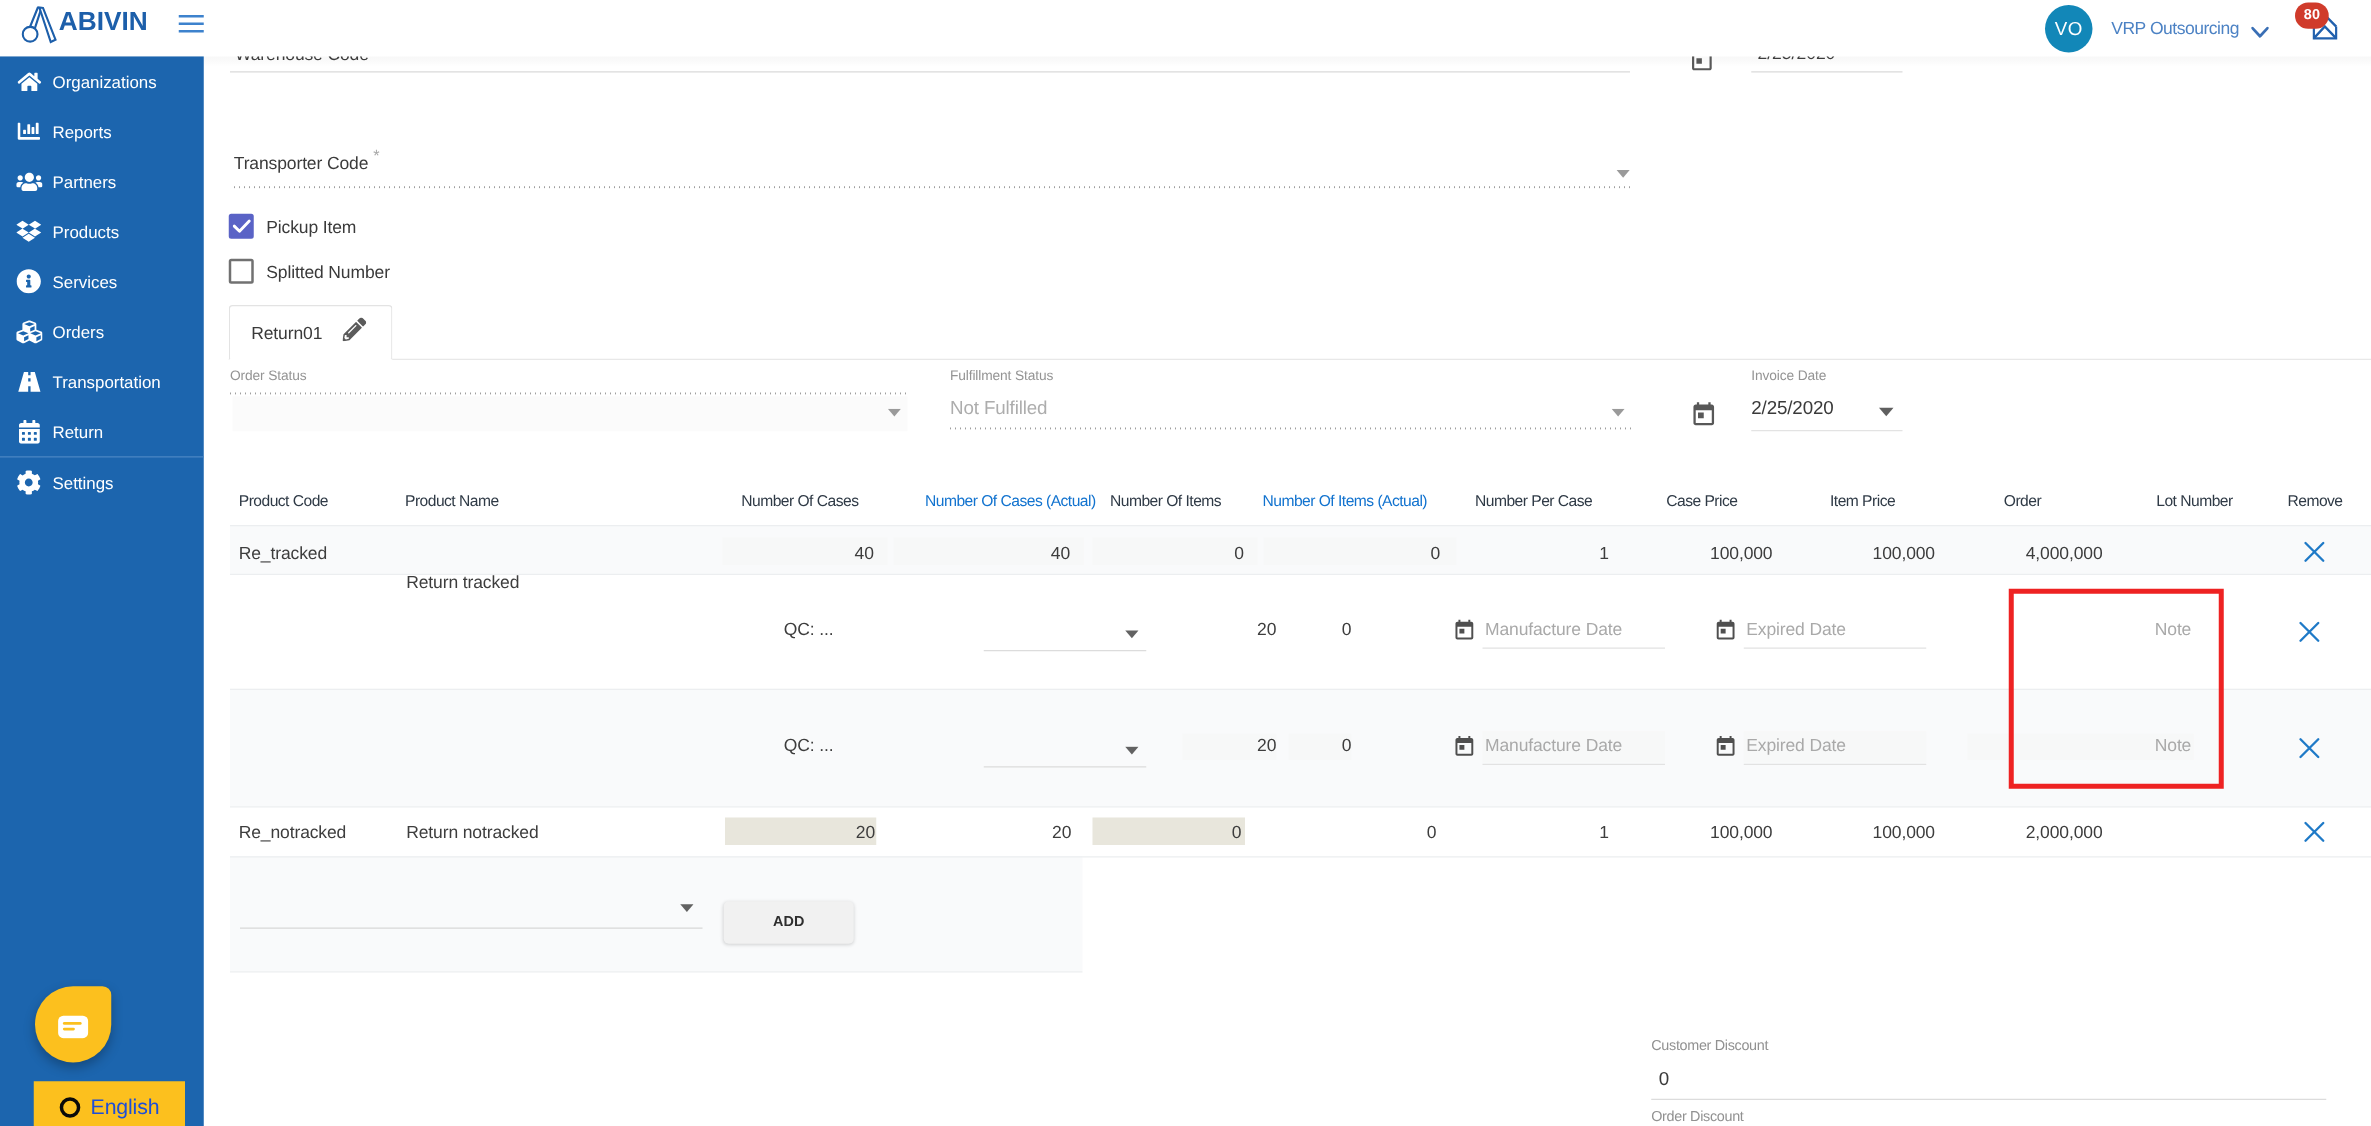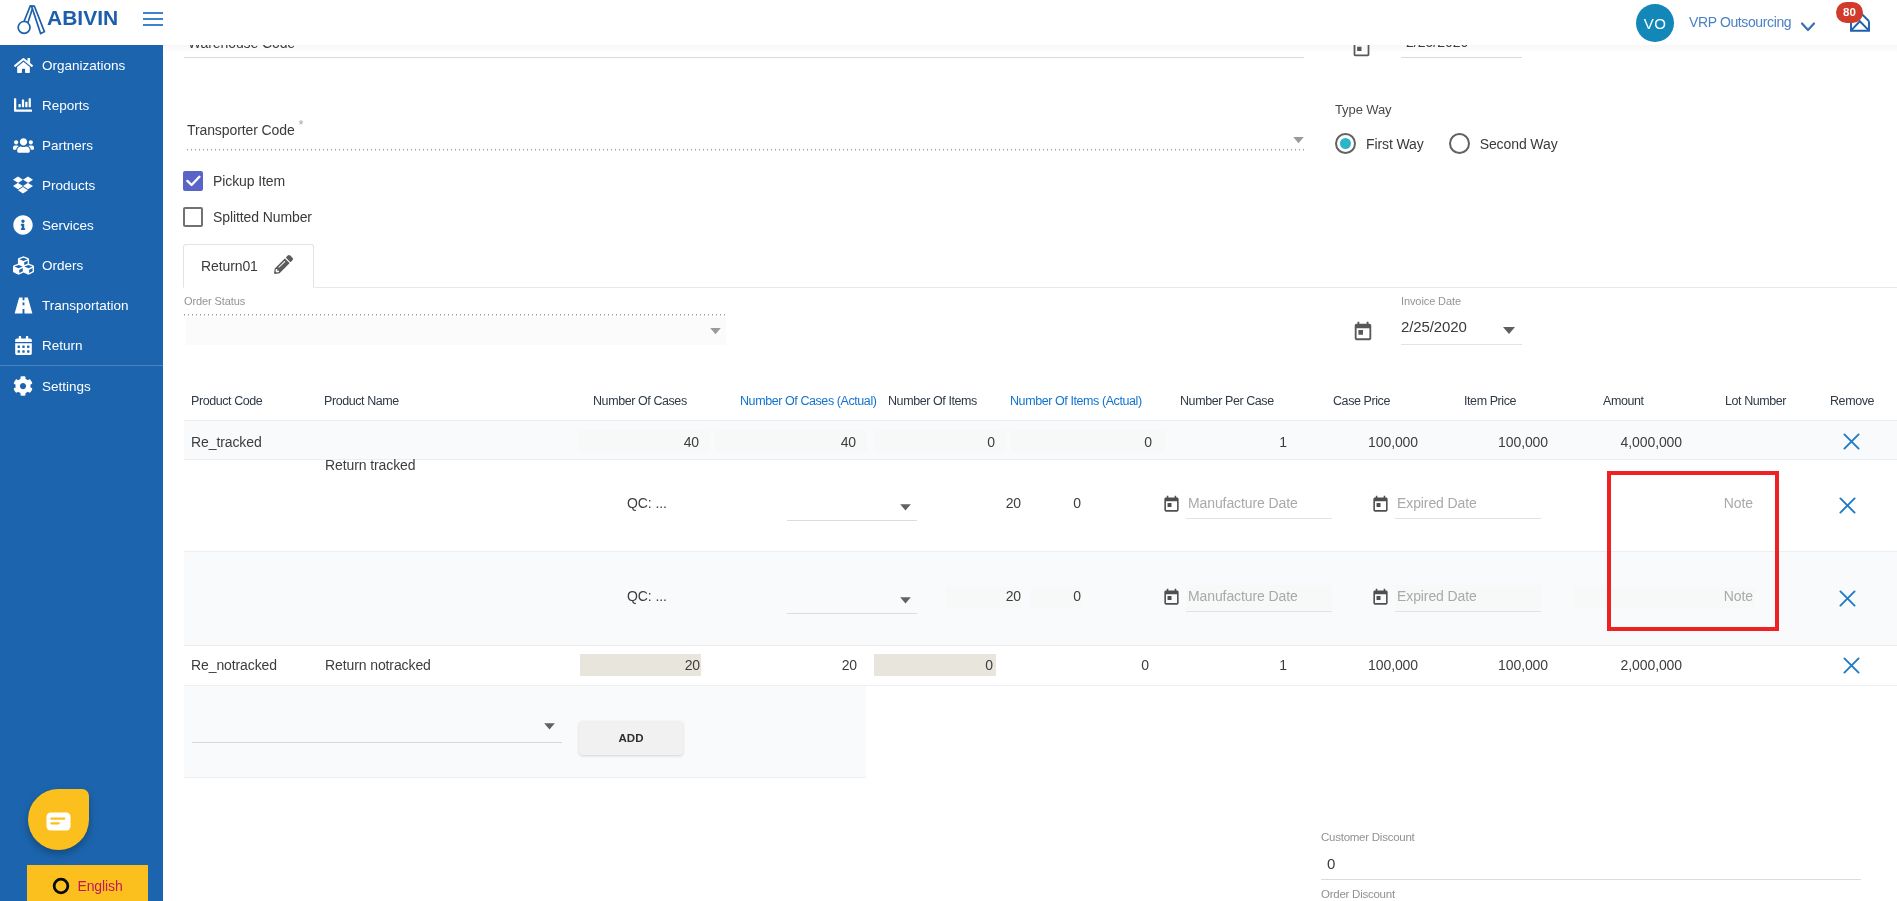--- a/index.html
+++ b/index.html
@@ -22,21 +22,21 @@
 .badge{position:absolute;left:-14px;top:-10px;background:#d03b2b;color:#fff;border-radius:11px;font-size:11.5px;line-height:1;padding:4.5px 7px 4.5px 7px;font-weight:bold;letter-spacing:.2px;z-index:3;}
 
 
 .sidebar{position:absolute;left:0;top:45px;width:163px;height:856px;background:#1c65ae;z-index:50;}
 .navitem{display:flex;align-items:center;height:40px;padding-left:11px;color:#fff;font-size:13.5px;cursor:pointer;}
 .navitem .ni{width:24px;height:24px;display:flex;align-items:center;justify-content:center;flex:none;}
 .navitem .nl{margin-left:7px;white-space:nowrap;}
 .navsep{height:1px;background:#4b86c3;}
 .chatbtn{position:absolute;left:28px;top:744px;width:61px;height:61px;background:#fcc01e;border-radius:50% 7px 50% 50%;display:flex;align-items:center;justify-content:center;box-shadow:0 4px 9px rgba(0,0,0,.28);cursor:pointer;padding-top:4px;}
 .langbtn{position:absolute;left:27px;top:820px;width:121px;height:40px;background:#fcc01e;display:flex;align-items:center;justify-content:center;gap:7px;cursor:pointer;padding-top:2px;}
-.langbtn .lt{font-size:14px;color:#be185d;letter-spacing:-0.1px;}
+.langbtn .lt{font-size:17px;color:#1d4ed8;letter-spacing:-0.1px;}
 
 
 .content{position:absolute;left:163px;top:45px;width:1734px;height:856px;background:#fff;overflow:hidden;}
 .topcut{position:absolute;left:0;top:0;width:1734px;height:8px;background:linear-gradient(180deg,#f7f7f7 0%,#fbfbfb 60%,#ffffff 100%);z-index:5;}
 .cut-label{position:absolute;left:25px;top:-10px;font-size:14px;color:#3c3c3c;z-index:10;letter-spacing:-0.1px;line-height:16px;}
 .cut-underline{position:absolute;left:21px;top:12px;width:1120px;height:1px;background:#dadada;z-index:10;}
 .cut-date{position:absolute;left:1243px;top:-11px;font-size:14px;color:#3c3c3c;z-index:10;line-height:16px;}
 .cut-date-line{position:absolute;left:1238px;top:12px;width:121px;height:1px;background:#dadada;z-index:10;}
 .cut-cal{position:absolute;left:1188px;top:-8px;z-index:10;}
 
@@ -256,46 +256,43 @@
             <path d="M1.4 5.9 L5.6 10 L13.4 1.8" stroke="#fff" stroke-width="2.3" fill="none" stroke-linecap="round" stroke-linejoin="round"></path>
           </svg>
         </span>
       <span class="cl">Pickup Item</span>
     </div>
     <div class="cb-row" style="left:20px;top:162px">
       <span class="cbox"></span>
       <span class="cl">Splitted Number</span>
     </div>
 
-    <div class="typeway">
-      <div class="tw-t">Type Way</div>
-      <div class="radios">
-        <span class="radio">
-            <i></i>
-          </span>
-        <span class="rl">First Way</span>
-        <span class="radio rgap"></span>
-        <span class="rl">Second Way</span>
-      </div>
-    </div>
 
     <div class="tabs">
       <div class="tabline"></div>
       <div class="tab">
         <span class="tn">Return01</span>
         <span><svg width="19" height="19" viewBox="0 0 512 512" fill="#5b5b5b">
               <path d="M497.9 142.1l-46.1 46.1c-4.7 4.7-12.3 4.7-17 0l-111-111c-4.7-4.7-4.7-12.3 0-17l46.1-46.1c18.7-18.7 49.1-18.7 67.9 0l60.1 60.1c18.8 18.7 18.8 49.1 0 67.9zM284.2 99.8L21.6 362.4.4 483.9c-2.9 16.4 11.4 30.6 27.8 27.8l121.5-21.3 262.6-262.6c4.7-4.7 4.7-12.3 0-17l-111-111c-4.8-4.7-12.4-4.7-17.1 0zM124.1 339.9c-5.5-5.5-5.5-14.3 0-19.8l154-154c5.5-5.5 14.3-5.5 19.8 0s5.5 14.3 0 19.8l-154 154c-5.5 5.5-14.3 5.5-19.8 0zM88 424h48v36.3l-64.5 11.3-31.1-31.1L51.7 376H88v48z"></path>
             </svg></span>
       </div>
     </div>
 
     <div class="statusrow">
       <div class="sfield" style="left:0px;width:543px">
         <div style="position:absolute;left:2px;top:22px;width:540px;height:28px;background:#fbfbfb"></div>
         <div class="sr-label">Order Status</div>
+        <div class="sr-line"></div>
+        <div class="sr-arw"><svg width="11" height="7" viewBox="0 0 12 8">
+              <path d="M0 0 L12 0 L6 7 Z" fill="#9a9a9a"></path>
+            </svg></div>
+      </div>
+      <div class="sfield" style="left:576px;width:546px">
+        <div class="sr-label">Fulfillment Status</div>
+        <div class="sr-val">Not Fulfilled</div>
         <div class="sr-line"></div>
         <div class="sr-arw"><svg width="11" height="7" viewBox="0 0 12 8">
               <path d="M0 0 L12 0 L6 7 Z" fill="#9a9a9a"></path>
             </svg></div>
       </div>
       <div class="sfield" style="left:1217px;width:120px">
         <div class="sr-label">Invoice Date</div>
         <div class="sr-val" style="color:#3a3a3a">2/25/2020</div>
         <div class="sr-line" style="border-bottom:none;background:#e3e3e3;height:1px;margin-top:9px;width:121px"></div>
         <div class="sr-arw" style="top:26px"><svg width="12" height="8" viewBox="0 0 12 8">
@@ -311,21 +308,21 @@
       <div class="thead">
 <div class="th" style="left:7px;top:348px">Product Code</div>
 <div class="th" style="left:140px;top:348px">Product Name</div>
 <div class="th" style="left:409px;top:348px">Number Of Cases</div>
 <div class="th hl" style="left:556px;top:348px">Number Of Cases (Actual)</div>
 <div class="th" style="left:704px;top:348px">Number Of Items</div>
 <div class="th hl" style="left:826px;top:348px">Number Of Items (Actual)</div>
 <div class="th" style="left:996px;top:348px">Number Per Case</div>
 <div class="th" style="left:1149px;top:348px">Case Price</div>
 <div class="th" style="left:1280px;top:348px">Item Price</div>
-<div class="th" style="left:1419px;top:348px">Amount</div>
+<div class="th" style="left:1419px;top:348px">Order</div>
 <div class="th" style="left:1541px;top:348px">Lot Number</div>
 <div class="th" style="left:1646px;top:348px">Remove</div>
       </div>
 <div style="position:absolute;left:0px;top:375px;width:1713px;height:39px;background:#f9fafb"></div>
 <div style="position:absolute;left:0px;top:506px;width:1713px;height:94px;background:#f9fafb"></div>
 <div style="position:absolute;left:0px;top:640px;width:682px;height:92px;background:#f9fafb"></div>
 <div style="position:absolute;left:0px;top:375px;width:1713px;height:1px;background:#eceef0"></div>
 <div style="position:absolute;left:0px;top:414px;width:1713px;height:1px;background:#eceef0"></div>
 <div style="position:absolute;left:0px;top:506px;width:1713px;height:1px;background:#eceef0"></div>
 <div style="position:absolute;left:0px;top:600px;width:1713px;height:1px;background:#eceef0"></div>

